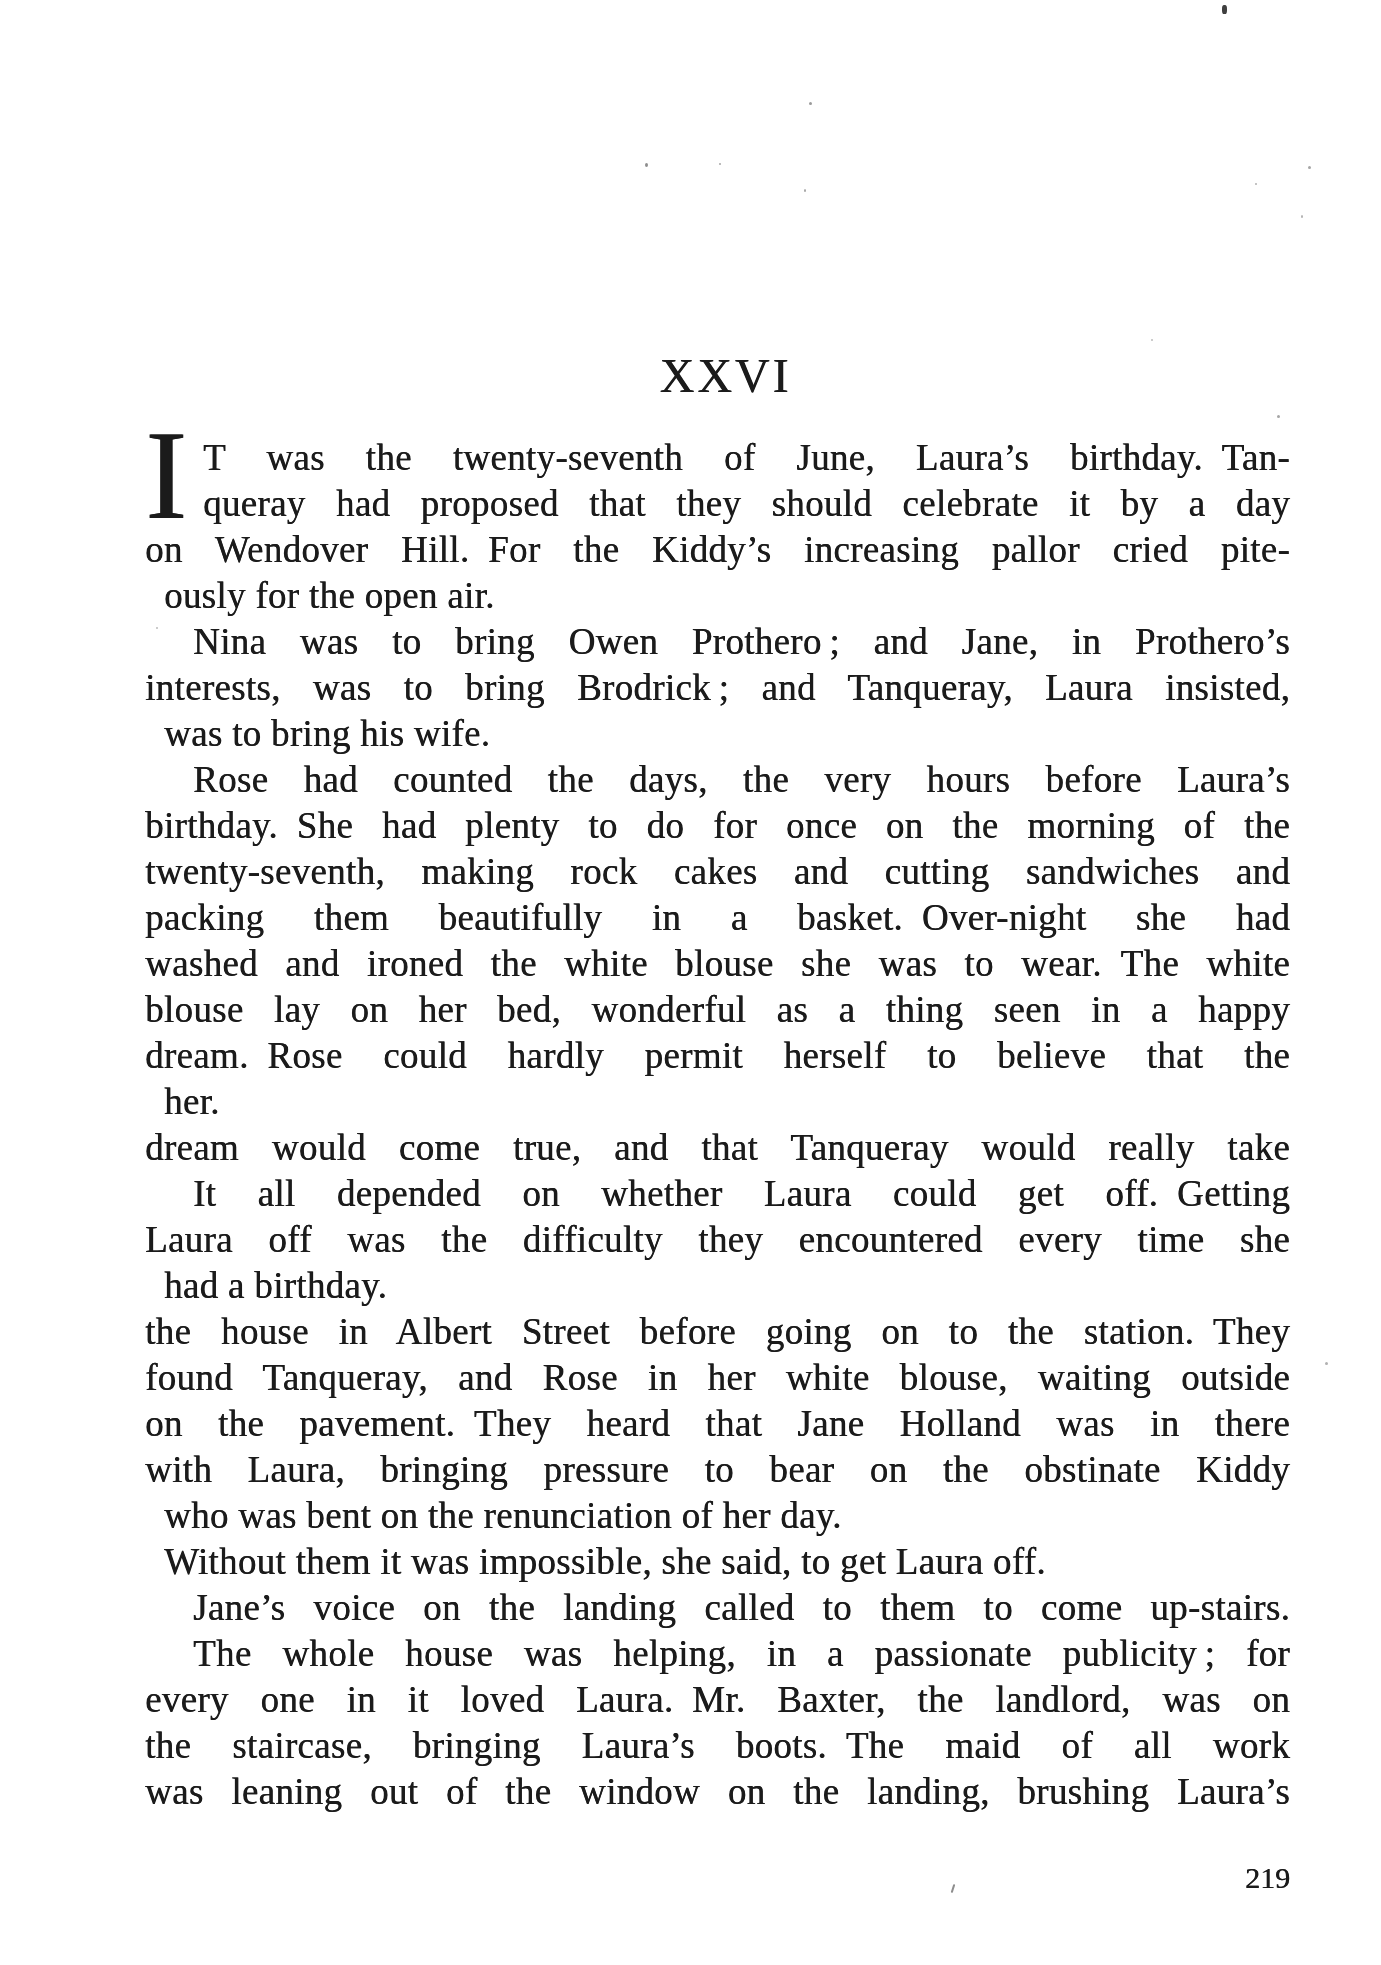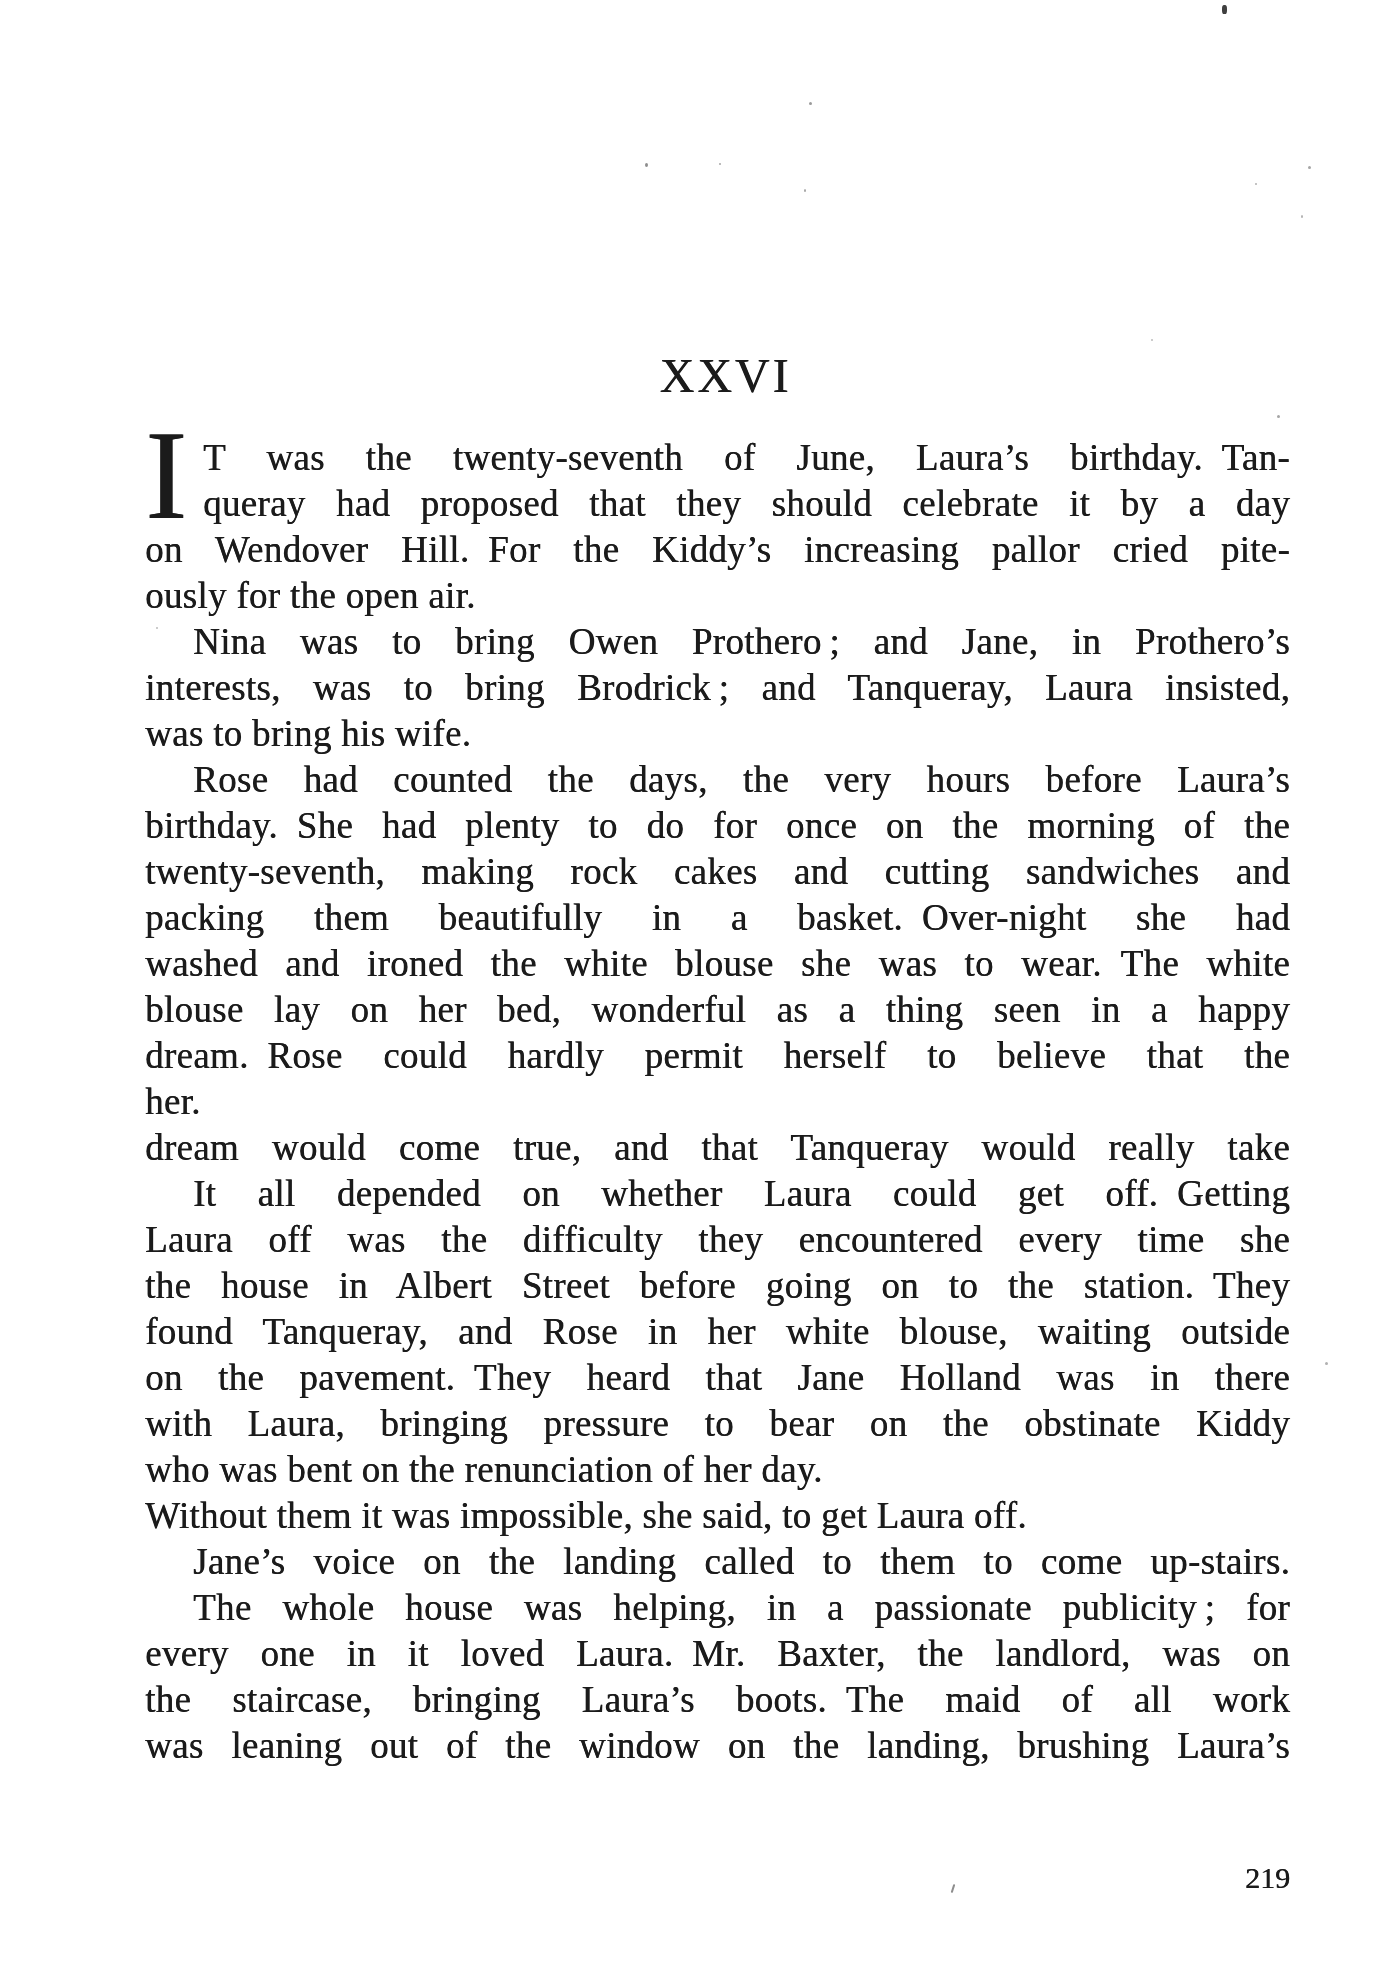--- a/index.html
+++ b/index.html
@@ -35,21 +35,21 @@
   .line {
     font-size: 37px;
     line-height: 46px;
     height: 46px;
     letter-spacing: 0.3px;
     text-align: justify;
     text-align-last: justify;
     text-shadow: 0.45px 0 currentColor;
     white-space: normal;
   }
-  .line.last { text-align-last: left; }
+  .line.last { text-align-last: left; margin-left: 19px; }
   .line.indent { text-indent: 48px; }
   .dropcap {
     float: left;
     width: 44px;
     height: 92px;
     margin-right: 14px;
   }
   .dropcap .glyph {
     position: relative;
     top: -22px;
@@ -116,20 +116,21 @@
       <div class="line">packing them beautifully in a basket. Over-night she had</div>
       <div class="line">washed and ironed the white blouse she was to wear. The white</div>
       <div class="line">blouse lay on her bed, wonderful as a thing seen in a happy</div>
       <div class="line">dream. Rose could hardly permit herself to believe that the</div>
       <div class="line last">her.</div>
       <div class="line">dream would come true, and that Tanqueray would really take</div>
     </div>
     <div class="paragraph">
       <div class="line indent">It all depended on whether Laura could get off. Getting</div>
       <div class="line">Laura off was the difficulty they encountered every time she</div>
+      <div class="line last">had a birthday.</div>
     </div>
     <div class="paragraph">
       <div class="line">the house in Albert Street before going on to the station. They</div>
       <div class="line">found Tanqueray, and Rose in her white blouse, waiting outside</div>
       <div class="line">on the pavement. They heard that Jane Holland was in there</div>
       <div class="line">with Laura, bringing pressure to bear on the obstinate Kiddy</div>
       <div class="line last">who was bent on the renunciation of her day.</div>
     </div>
     <div class="paragraph">
       <div class="line last">Without them it was impossible, she said, to get Laura off.</div>

